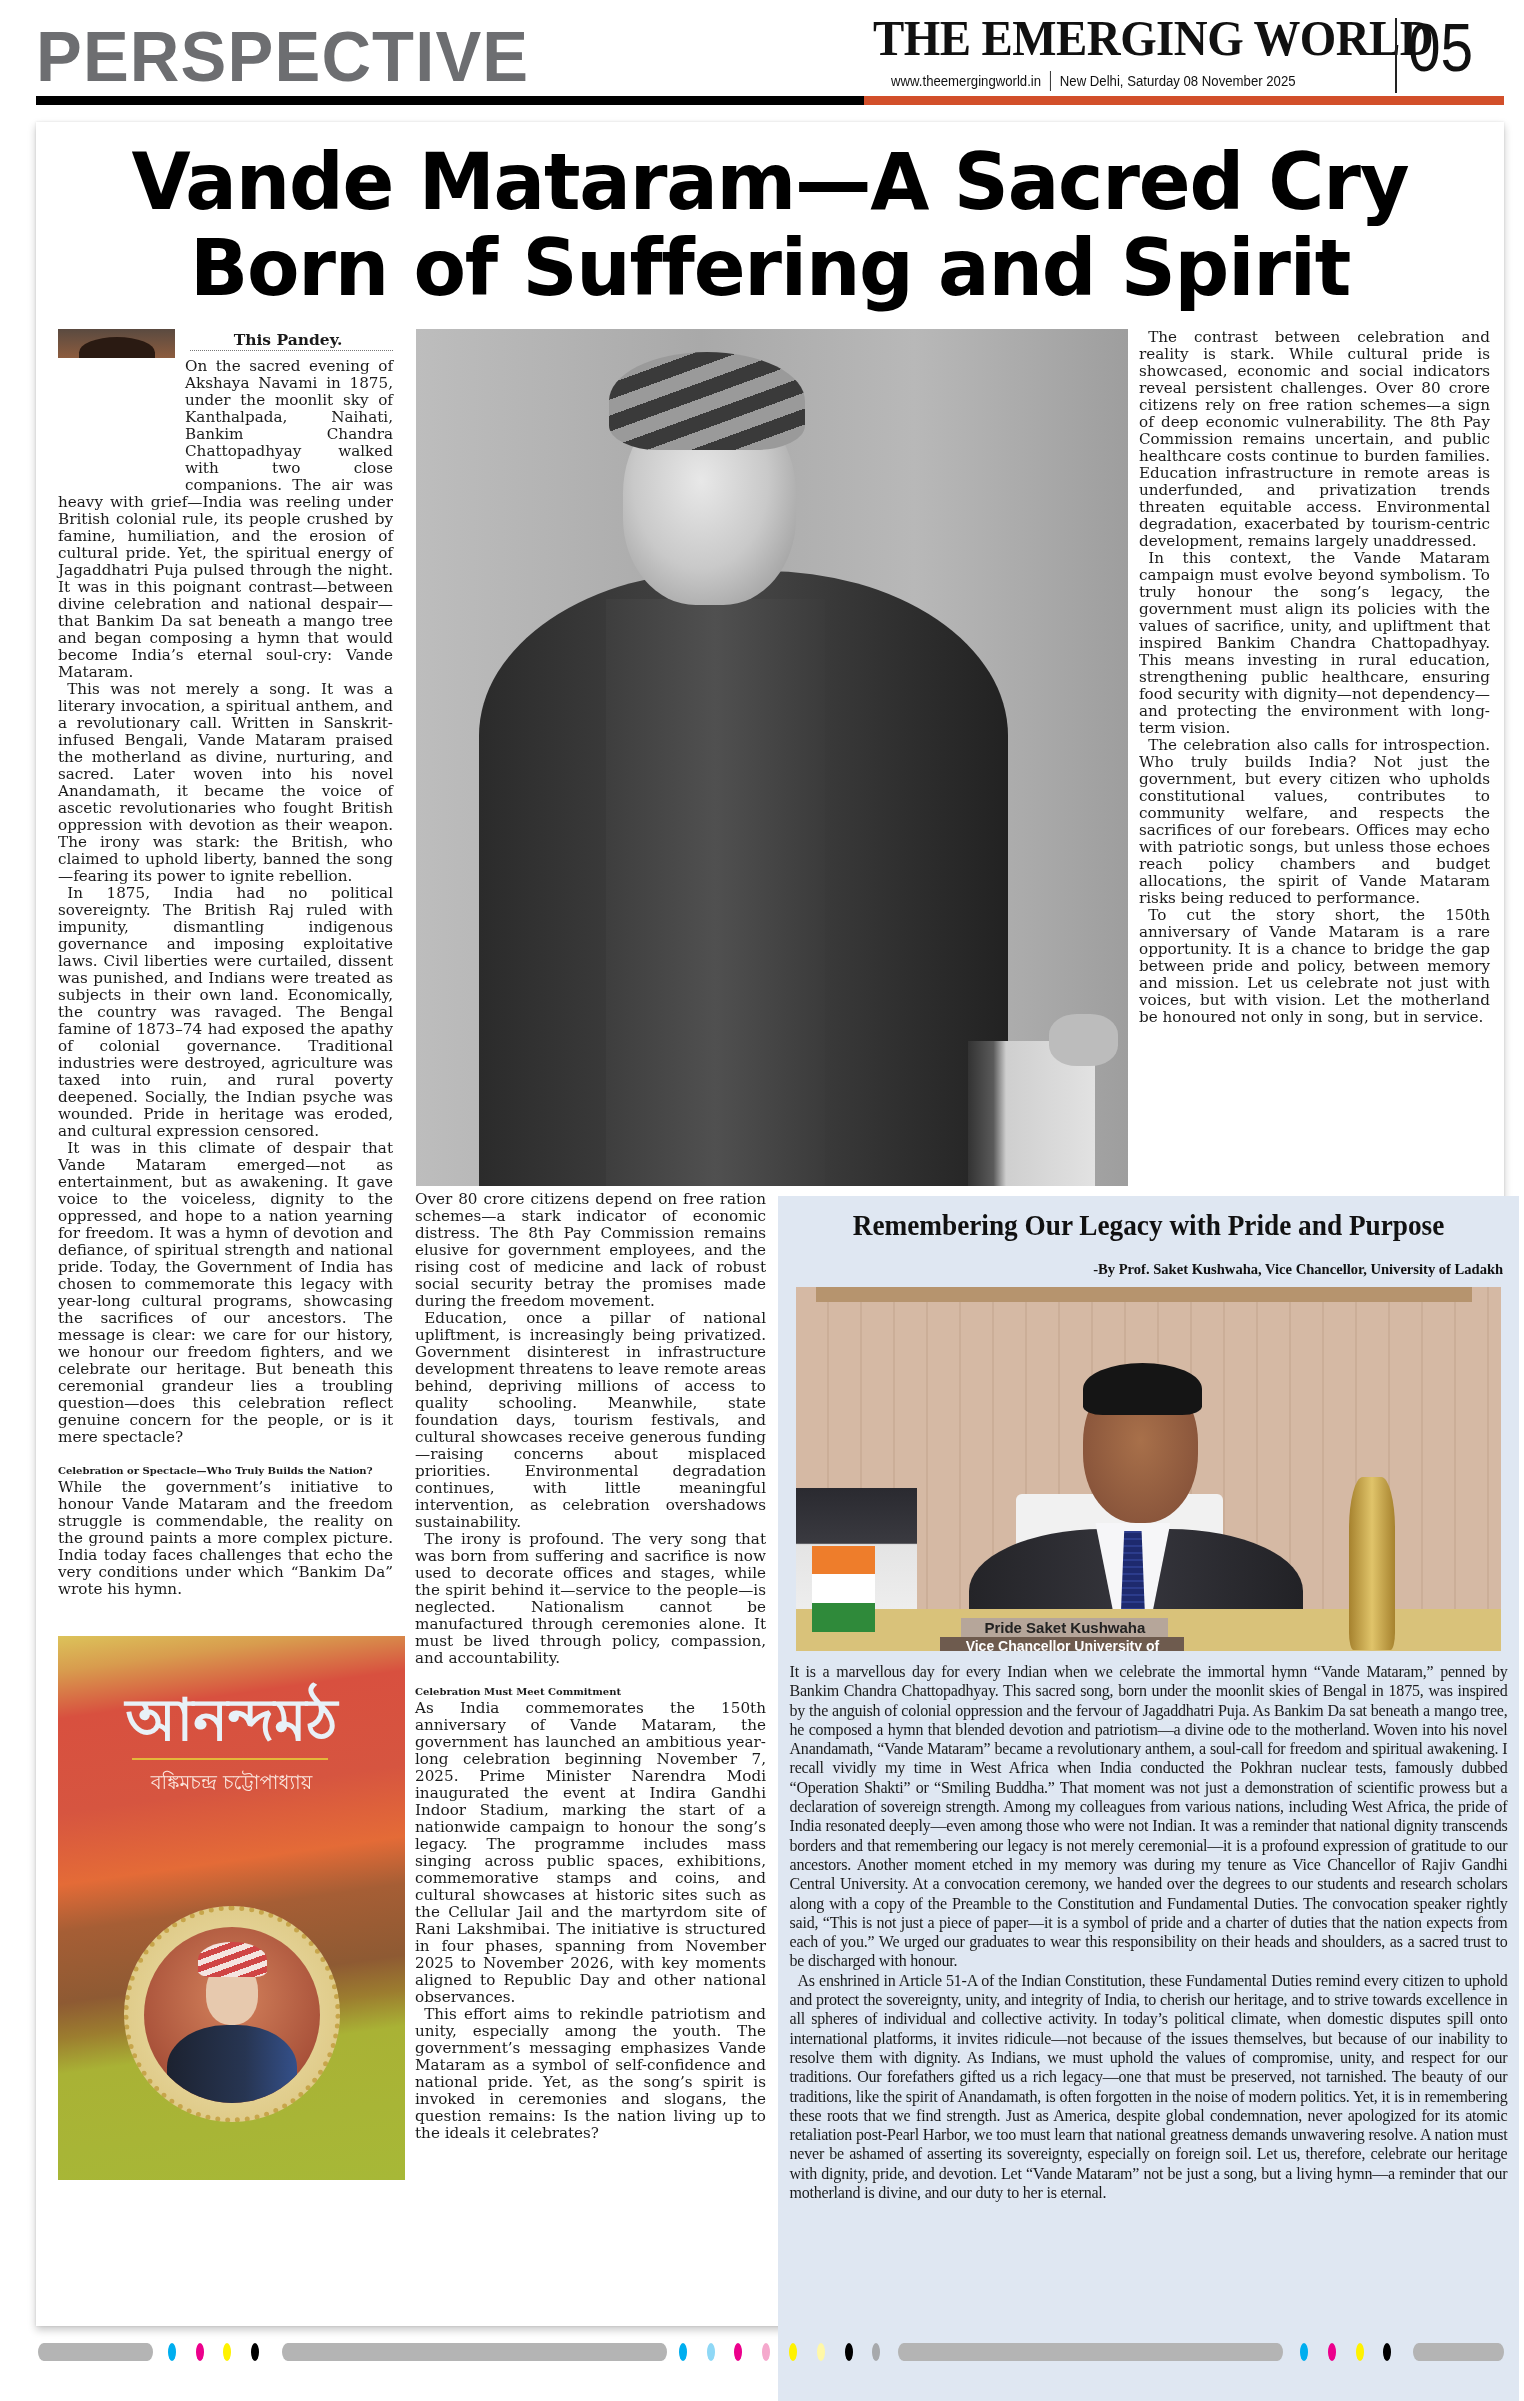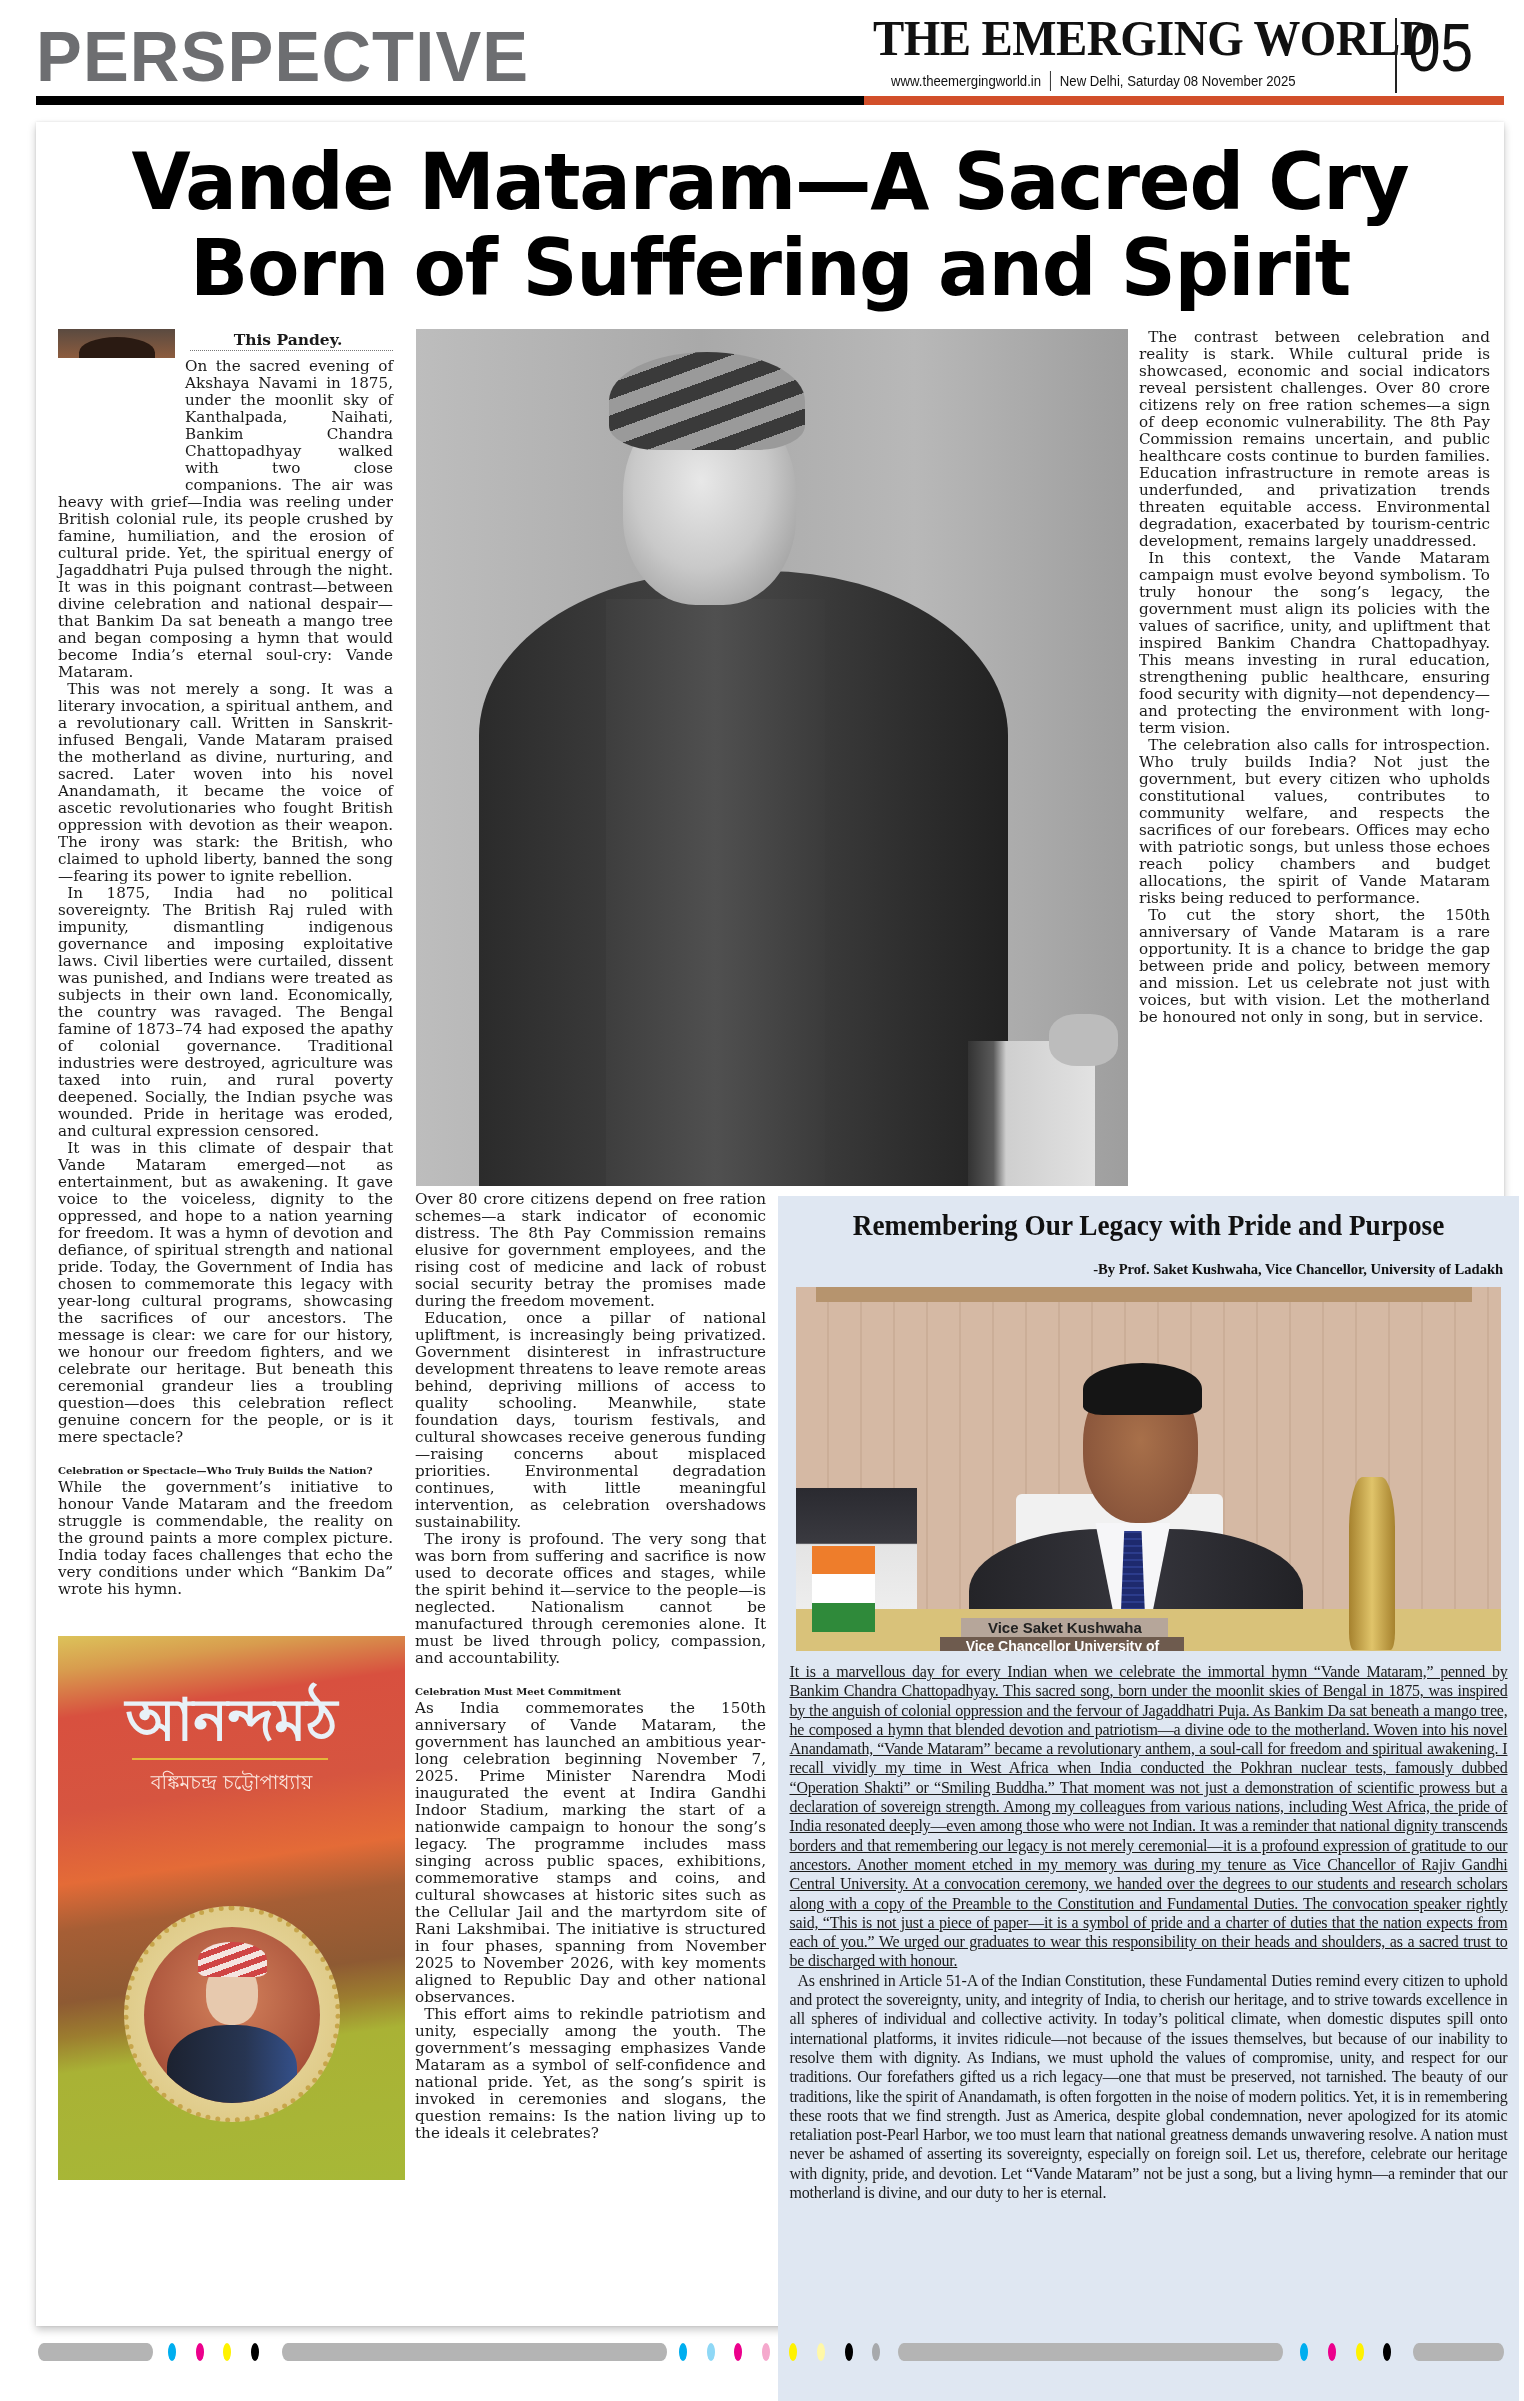--- a/index.html
+++ b/index.html
@@ -70,21 +70,21 @@
   .vc-photo .tie { position: absolute; left: 322px; top: 244px; width: 29px; height: 161px; background: repeating-linear-gradient(0deg, #1e2a6e 0 4.6px, #2c3c8c 4.6px 7px); clip-path: polygon(20% 0, 80% 0, 100% 90%, 50% 100%, 0 90%); }
   .vc-photo .head { position: absolute; left: 287px; top: 86px; width: 115px; height: 150px; border-radius: 46%; background: radial-gradient(ellipse at 50% 45%, #a8704a 0%, #87533a 80%); }
   .vc-photo .hair { position: absolute; left: 287px; top: 76px; width: 119px; height: 52px; border-radius: 60% 60% 20% 20%; background: #151515; }
   .vc-photo .desk { position: absolute; left: 0; top: 322px; width: 705px; height: 46px; background: #d9c27a; }
   .vc-photo .flag { position: absolute; left: 16px; top: 259px; width: 63px; height: 86px; background: linear-gradient(180deg, #ee7d2b 0 33%, #ffffff 33% 66%, #2f8a3a 66% 100%); }
   .vc-photo .statue { position: absolute; left: 553px; top: 190px; width: 46px; height: 173px; border-radius: 30% 30% 10% 10%; background: linear-gradient(90deg, #a6822e, #e0c46a 50%, #a6822e); }
   .vc-plate1 { position: absolute; left: 165px; top: 331px; width: 207px; font-family: "Liberation Sans", sans-serif; font-weight: bold; font-size: 15px; color: #222; text-align: center; background: #b6a69a; padding: 1.2px 0; }
   .vc-plate2 { position: absolute; left: 144px; top: 350px; width: 244px; font-family: "Liberation Sans", sans-serif; font-weight: bold; font-size: 14px; color: #fff; text-align: center; background: #6e5b4e; padding: 0.6px 0; }
   .sidebar-text { position: absolute; left: 11.5px; top: 466px; width: 718px; font-family: "Liberation Serif", serif; font-size: 16px; line-height: 19.3px; text-align: justify; letter-spacing: -0.2px; }
   .sidebar-text p { text-indent: 8px; }
-  .sidebar-text p.noindent { text-indent: 0; text-decoration: underline; }
+  .sidebar-text p.noindent { text-indent: 0; }
 
   
   .regbar { position: absolute; left: 38px; top: 2343px; width: 1466px; height: 19.6px; }
   .reg-seg { position: absolute; top: 0; height: 18.4px; background: #b4b4b4; border-radius: 5.8px/9.2px; }
   .reg-dot { position: absolute; top: 0; width: 8px; height: 18.4px; border-radius: 50%; }
 </style>
 </head>
 <body>
 
 <header class="masthead">
@@ -172,21 +172,21 @@
       <div class="printer"></div>
       <div class="chair"></div>
       <div class="suit"></div>
       <div class="shirt"></div>
       <div class="tie"></div>
       <div class="head"></div>
       <div class="hair"></div>
       <div class="desk"></div>
       <div class="flag"></div>
       <div class="statue"></div>
-      <div class="vc-plate1">Vice Saket Kushwaha</div>
+      <div class="vc-plate1">Pride Saket Kushwaha</div>
       <div class="vc-plate2">Vice Chancellor University of Ladakh</div>
     </div>
     <div class="sidebar-text">
       <p class="noindent">It is a marvellous day for every Indian when we celebrate the immortal hymn “Vande Mataram,” penned by Bankim Chandra Chattopadhyay. This sacred song, born under the moonlit skies of Bengal in 1875, was inspired by the anguish of colonial oppression and the fervour of Jagaddhatri Puja. As Bankim Da sat beneath a mango tree, he composed a hymn that blended devotion and patriotism—a divine ode to the motherland. Woven into his novel Anandamath, “Vande Mataram” became a revolutionary anthem, a soul-call for freedom and spiritual awakening. I recall vividly my time in West Africa when India conducted the Pokhran nuclear tests, famously dubbed “Operation Shakti” or “Smiling Buddha.” That moment was not just a demonstration of scientific prowess but a declaration of sovereign strength. Among my colleagues from various nations, including West Africa, the pride of India resonated deeply—even among those who were not Indian. It was a reminder that national dignity transcends borders and that remembering our legacy is not merely ceremonial—it is a profound expression of gratitude to our ancestors. Another moment etched in my memory was during my tenure as Vice Chancellor of Rajiv Gandhi Central University. At a convocation ceremony, we handed over the degrees to our students and research scholars along with a copy of the Preamble to the Constitution and Fundamental Duties. The convocation speaker rightly said, “This is not just a piece of paper—it is a symbol of pride and a charter of duties that the nation expects from each of you.” We urged our graduates to wear this responsibility on their heads and shoulders, as a sacred trust to be discharged with honour.</p>
       <p>As enshrined in Article 51-A of the Indian Constitution, these Fundamental Duties remind every citizen to uphold and protect the sovereignty, unity, and integrity of India, to cherish our heritage, and to strive towards excellence in all spheres of individual and collective activity. In today’s political climate, when domestic disputes spill onto international platforms, it invites ridicule—not because of the issues themselves, but because of our inability to resolve them with dignity. As Indians, we must uphold the values of compromise, unity, and respect for our traditions. Our forefathers gifted us a rich legacy—one that must be preserved, not tarnished. The beauty of our traditions, like the spirit of Anandamath, is often forgotten in the noise of modern politics. Yet, it is in remembering these roots that we find strength. Just as America, despite global condemnation, never apologized for its atomic retaliation post-Pearl Harbor, we too must learn that national greatness demands unwavering resolve. A nation must never be ashamed of asserting its sovereignty, especially on foreign soil. Let us, therefore, celebrate our heritage with dignity, pride, and devotion. Let “Vande Mataram” not be just a song, but a living hymn—a reminder that our motherland is divine, and our duty to her is eternal.</p>
     </div>
   </aside>
 </main>
 
 <div class="regbar">

